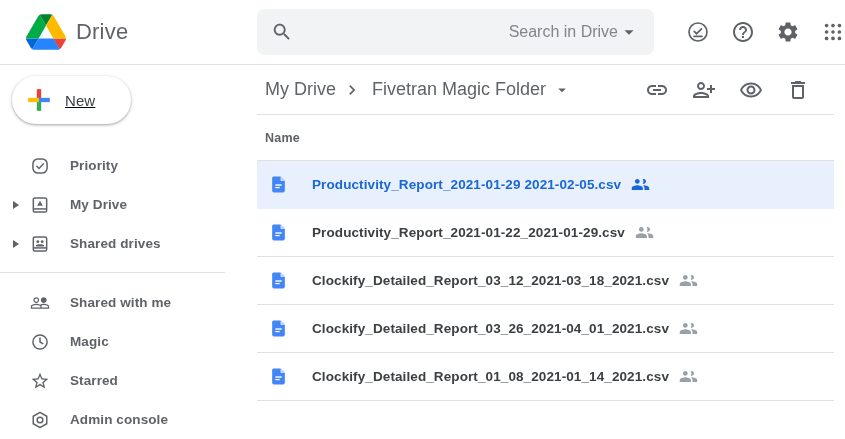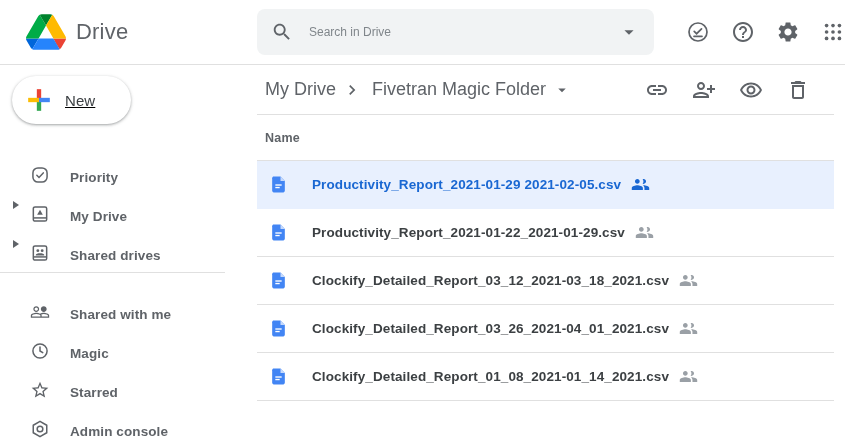--- a/index.html
+++ b/index.html
@@ -12,41 +12,41 @@
   .topbar { height: 65px; flex: 0 0 65px; display: flex; align-items: center;
     border-bottom: 1px solid #e0e0e0; background: #fff; }
   .logo-area { width: 257px; display: flex; align-items: center; padding-left: 26px; cursor: pointer; }
   .logo-area svg { display: block; }
   .app-name { font-size: 22px; color: #5f6368; margin-left: 10px; letter-spacing: .2px; }
 
   .searchbar { width: 397px; height: 46px; background: #f1f3f4; border-radius: 8px;
     display: flex; align-items: center; padding: 0 14px; }
   .searchbar .mag { flex: 0 0 auto; }
   .search-input { flex: 1; border: none; outline: none; background: transparent;
-    font-size: 12px; color: #3c4043; margin-left: 16px; font-family: "Liberation Sans", sans-serif; }
+    font-size: 16px; color: #3c4043; margin-left: 16px; font-family: "Liberation Sans", sans-serif; text-align: right; }
   .search-input::placeholder { color: #80868b; }
 
   .topbar-icons { margin-left: 32px; display: flex; align-items: center; gap: 21px; }
   .icon-btn { width: 24px; height: 24px; display: flex; align-items: center; justify-content: center;
     cursor: pointer; background: none; border: none; padding: 0; }
 
   
   .main { flex: 1; display: flex; min-height: 0; }
 
   
   .sidebar { width: 257px; flex: 0 0 257px; padding-top: 11px; }
   .new-button { margin-left: 12px; height: 48px; width: 119px; border: none; background: #fff;
     border-radius: 24px; display: flex; align-items: center; gap: 13px; padding: 0 18px 0 14px;
     box-shadow: 0 1px 2px 0 rgba(60,64,67,.3), 0 1px 3px 1px rgba(60,64,67,.15);
     cursor: pointer; text-decoration: underline; }
   .new-label { font-size: 15px; color: #3c4043; font-weight: 400; letter-spacing: .1px;
     font-family: "Liberation Sans", sans-serif; }
 
   .side-items { margin-top: 22px; }
-  .side-item { height: 39px; display: flex; align-items: flex-end; position: relative;
+  .side-item { height: 39px; display: flex; align-items: center; position: relative;
     padding-left: 30px; cursor: pointer; }
   .side-item .expander { position: absolute; left: 13px; top: 50%; transform: translateY(-50%);
     width: 0; height: 0; border-left: 6px solid #5f6368;
     border-top: 4.5px solid transparent; border-bottom: 4.5px solid transparent; cursor: pointer; }
   .side-item .s-icon { width: 20px; height: 20px; flex: 0 0 20px; }
   .side-item .s-label { margin-left: 20px; font-size: 13.5px; font-weight: bold;
     color: #5f6368; letter-spacing: .1px; }
   .side-divider { border-top: 1px solid #e0e0e0; width: 225px; margin: 9px 0 10px 0; }
 
   

